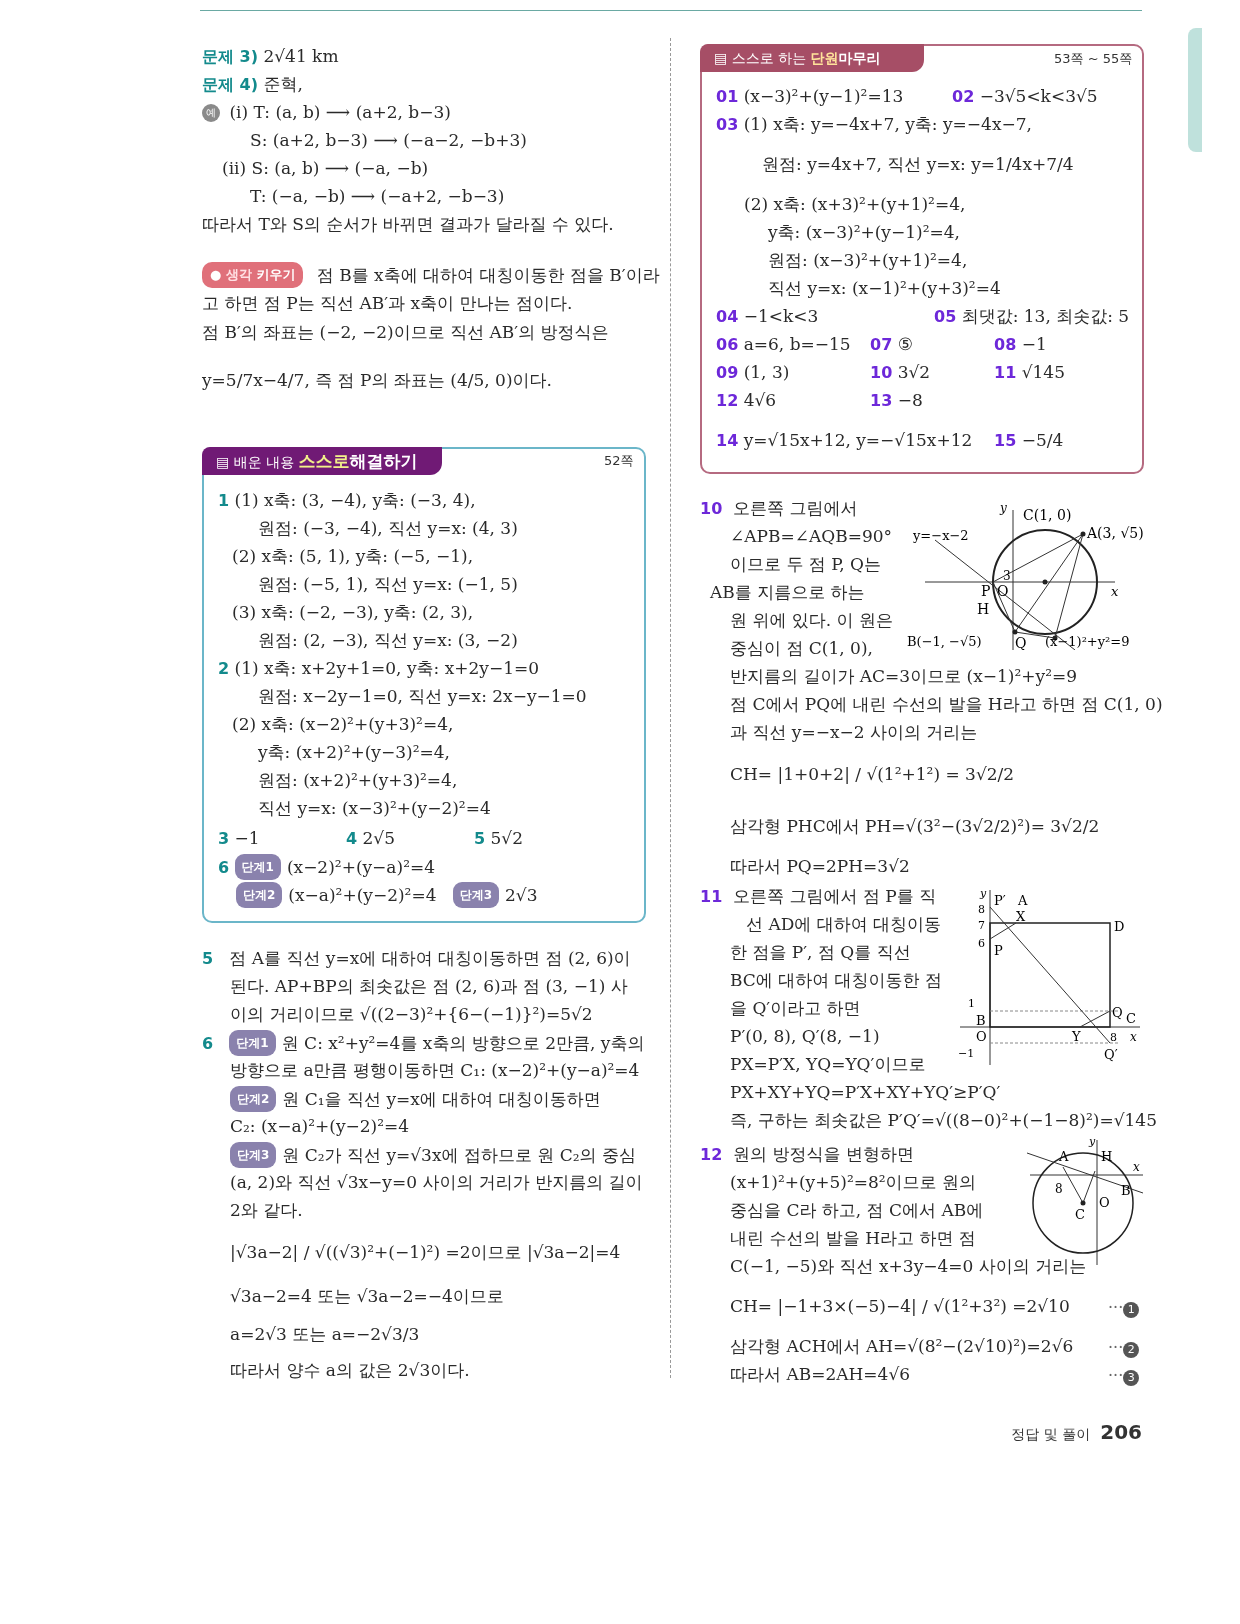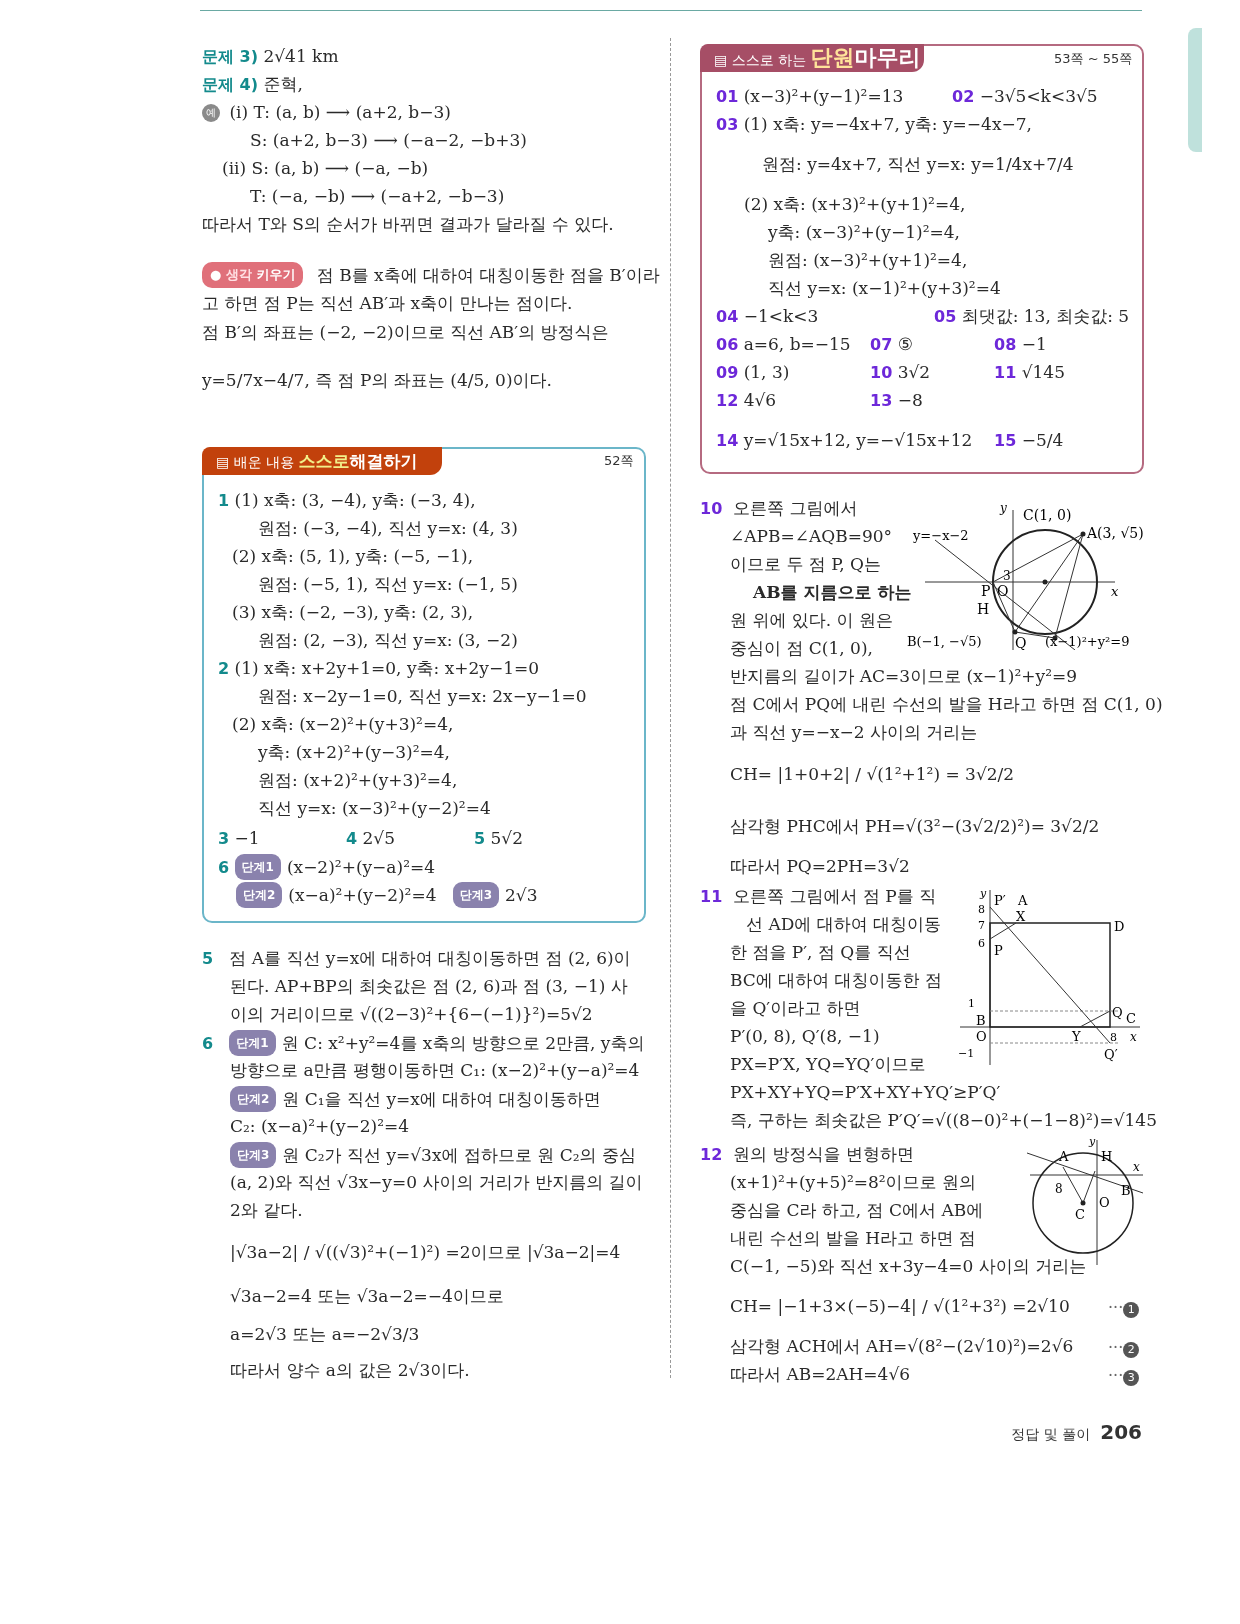--- a/index.html
+++ b/index.html
@@ -13,28 +13,28 @@
   .badge { display:inline-block; font-family:"DejaVu Sans","Liberation Sans",sans-serif; font-size:12px;
            font-weight:bold; color:#fff; background:#8a82ad; border-radius:9px; padding:1px 7px; margin-right:6px; vertical-align:2px; }
   .badge-ex { display:inline-block; width:18px; height:18px; border-radius:50%; background:#8a8a8a; color:#fff;
               font-size:10px; text-align:center; line-height:18px; font-family:"DejaVu Sans","Liberation Sans",sans-serif; vertical-align:2px; margin-right:4px;}
   .think { display:inline-block; background:#e0707a; color:#fff; border-radius:10px; padding:1px 8px; font-size:13px;
            font-weight:bold; font-family:"DejaVu Sans","Liberation Sans",sans-serif; margin-right:8px; vertical-align:2px; }
   .think .pale { color:#ffe0e4; }
   .mark { display:inline-block; width:16px; height:16px; border-radius:50%; background:#555; color:#fff; font-size:11px;
           text-align:center; line-height:16px; font-family:"DejaVu Sans","Liberation Sans",sans-serif; }
   .box-teal { position:absolute; left:202px; top:447px; width:440px; height:472px; border:2px solid #6bb6c9; border-radius:10px; }
-  .box-teal-hdr { position:absolute; left:202px; top:447px; width:240px; height:28px; background:#c2410c; border-radius:8px 0 12px 0;
+  .box-teal-hdr { position:absolute; left:202px; top:447px; width:240px; height:28px; background:#701a75; border-radius:8px 0 12px 0;
                   color:#fff; font-family:"DejaVu Sans","Liberation Sans",sans-serif; font-size:14px; line-height:28px; padding-left:14px; box-sizing:border-box; }
   .box-teal-hdr b { color:#f2f08a; font-size:17px; }
   .box-teal-hdr b.w { color:#fff; }
   .box-maroon { position:absolute; left:700px; top:44px; width:440px; height:426px; border:2px solid #b56a80; border-radius:10px; }
   .box-maroon-hdr { position:absolute; left:700px; top:44px; width:224px; height:28px; background:#a64e66; border-radius:8px 0 12px 0;
                    color:#fff; font-family:"DejaVu Sans","Liberation Sans",sans-serif; font-size:14px; line-height:28px; padding-left:14px; box-sizing:border-box; }
-  .box-maroon-hdr b { color:#ffe39a; font-size:22px; }
+  .box-maroon-hdr b { color:#ffe39a; font-size:14px; }
   .box-maroon-hdr b.w { color:#fff; }
   .pageref { position:absolute; font-family:"DejaVu Sans","Liberation Sans",sans-serif; font-size:13px; color:#333; }
   .divider { position:absolute; left:670px; top:38px; height:1340px; border-left:1.5px dashed #999; }
   .topline { position:absolute; left:200px; top:10px; width:942px; height:1px; background:#6aa9a3; }
   .footer { position:absolute; right:98px; top:1420px; font-family:"DejaVu Sans","Liberation Sans",sans-serif; font-size:14px; color:#333; }
   .footer b { font-size:20px; margin-left:10px; }
   .sidetab { position:absolute; left:1188px; top:28px; width:14px; height:124px; background:#bfe1dc; border-radius:8px 0 0 8px; }
   .fig { position:absolute; }
 </style>
 </head>
@@ -137,21 +137,21 @@
 <div class="line" style="left:870px;top:360px;"><span class="num maroon">10</span> <span>3√2</span></div>
 <div class="line" style="left:994px;top:360px;"><span class="num maroon">11</span> <span>√145</span></div>
 <div class="line" style="left:716px;top:388px;"><span class="num maroon">12</span> <span>4√6</span></div>
 <div class="line" style="left:870px;top:388px;"><span class="num maroon">13</span> <span>−8</span></div>
 <div class="line" style="left:716px;top:428px;"><span class="num maroon">14</span> <span>y=√15x+12, y=−√15x+12</span></div>
 <div class="line" style="left:994px;top:428px;"><span class="num maroon">15</span> <span>−5/4</span></div>
 
 <div class="line" style="left:700px;top:496px;"><span class="num maroon">10</span>&nbsp; <span>오른쪽 그림에서</span></div>
 <div class="line" style="left:730px;top:524px;">∠APB=∠AQB=90°</div>
 <div class="line" style="left:730px;top:552px;">이므로 두 점 P, Q는</div>
-<div class="line" style="left:753px;top:580px;font-weight:bold;">AB를 지름으로 하는</div>
+<div class="line" style="left:710px;top:580px;">AB를 지름으로 하는</div>
 <div class="line" style="left:730px;top:608px;">원 위에 있다. 이 원은</div>
 <div class="line" style="left:730px;top:636px;">중심이 점 C(1, 0),</div>
 <div class="line" style="left:730px;top:664px;">반지름의 길이가 AC=3이므로 (x−1)²+y²=9</div>
 <div class="line" style="left:730px;top:692px;">점 C에서 PQ에 내린 수선의 발을 H라고 하면 점 C(1, 0)</div>
 <div class="line" style="left:730px;top:720px;">과 직선 y=−x−2 사이의 거리는</div>
 <div class="line" style="left:730px;top:762px;">CH= |1+0+2| / √(1²+1²) = 3√2/2</div>
 <div class="line" style="left:730px;top:814px;">삼각형 PHC에서 PH=√(3²−(3√2/2)²)= 3√2/2</div>
 <div class="line" style="left:730px;top:854px;">따라서 PQ=2PH=3√2</div>
 
 <svg class="fig" style="left:905px;top:500px;" width="245" height="150">

